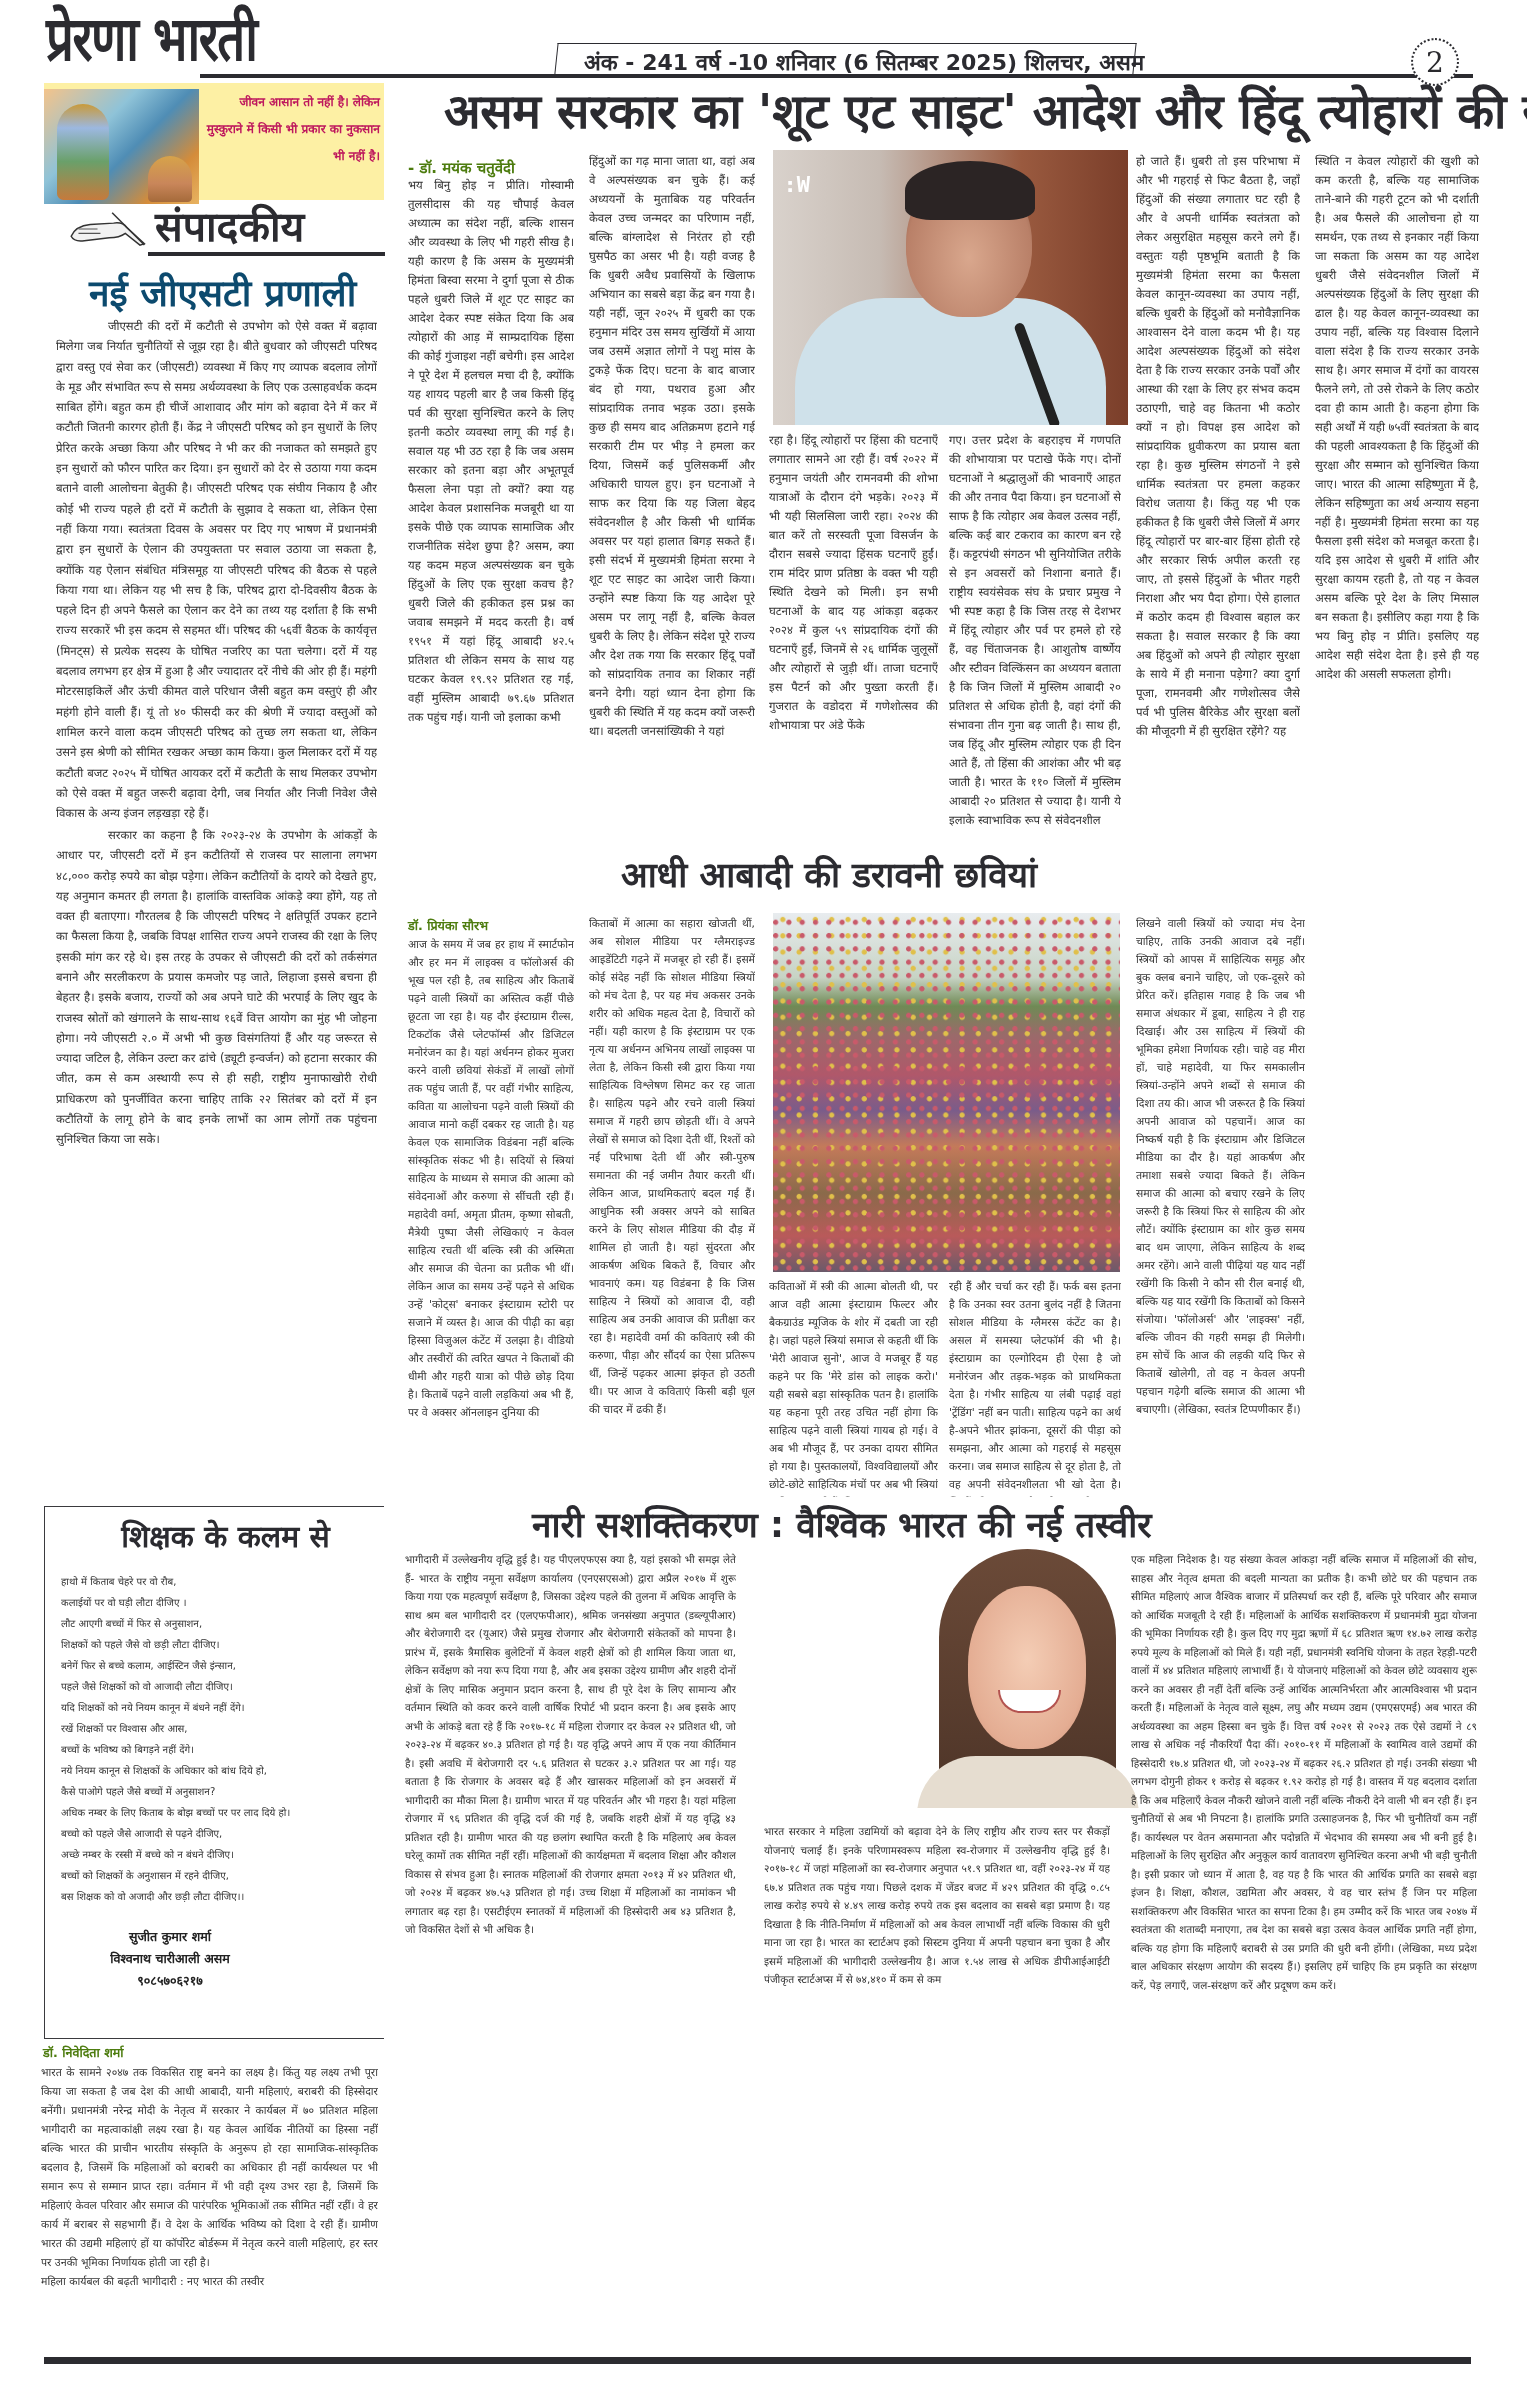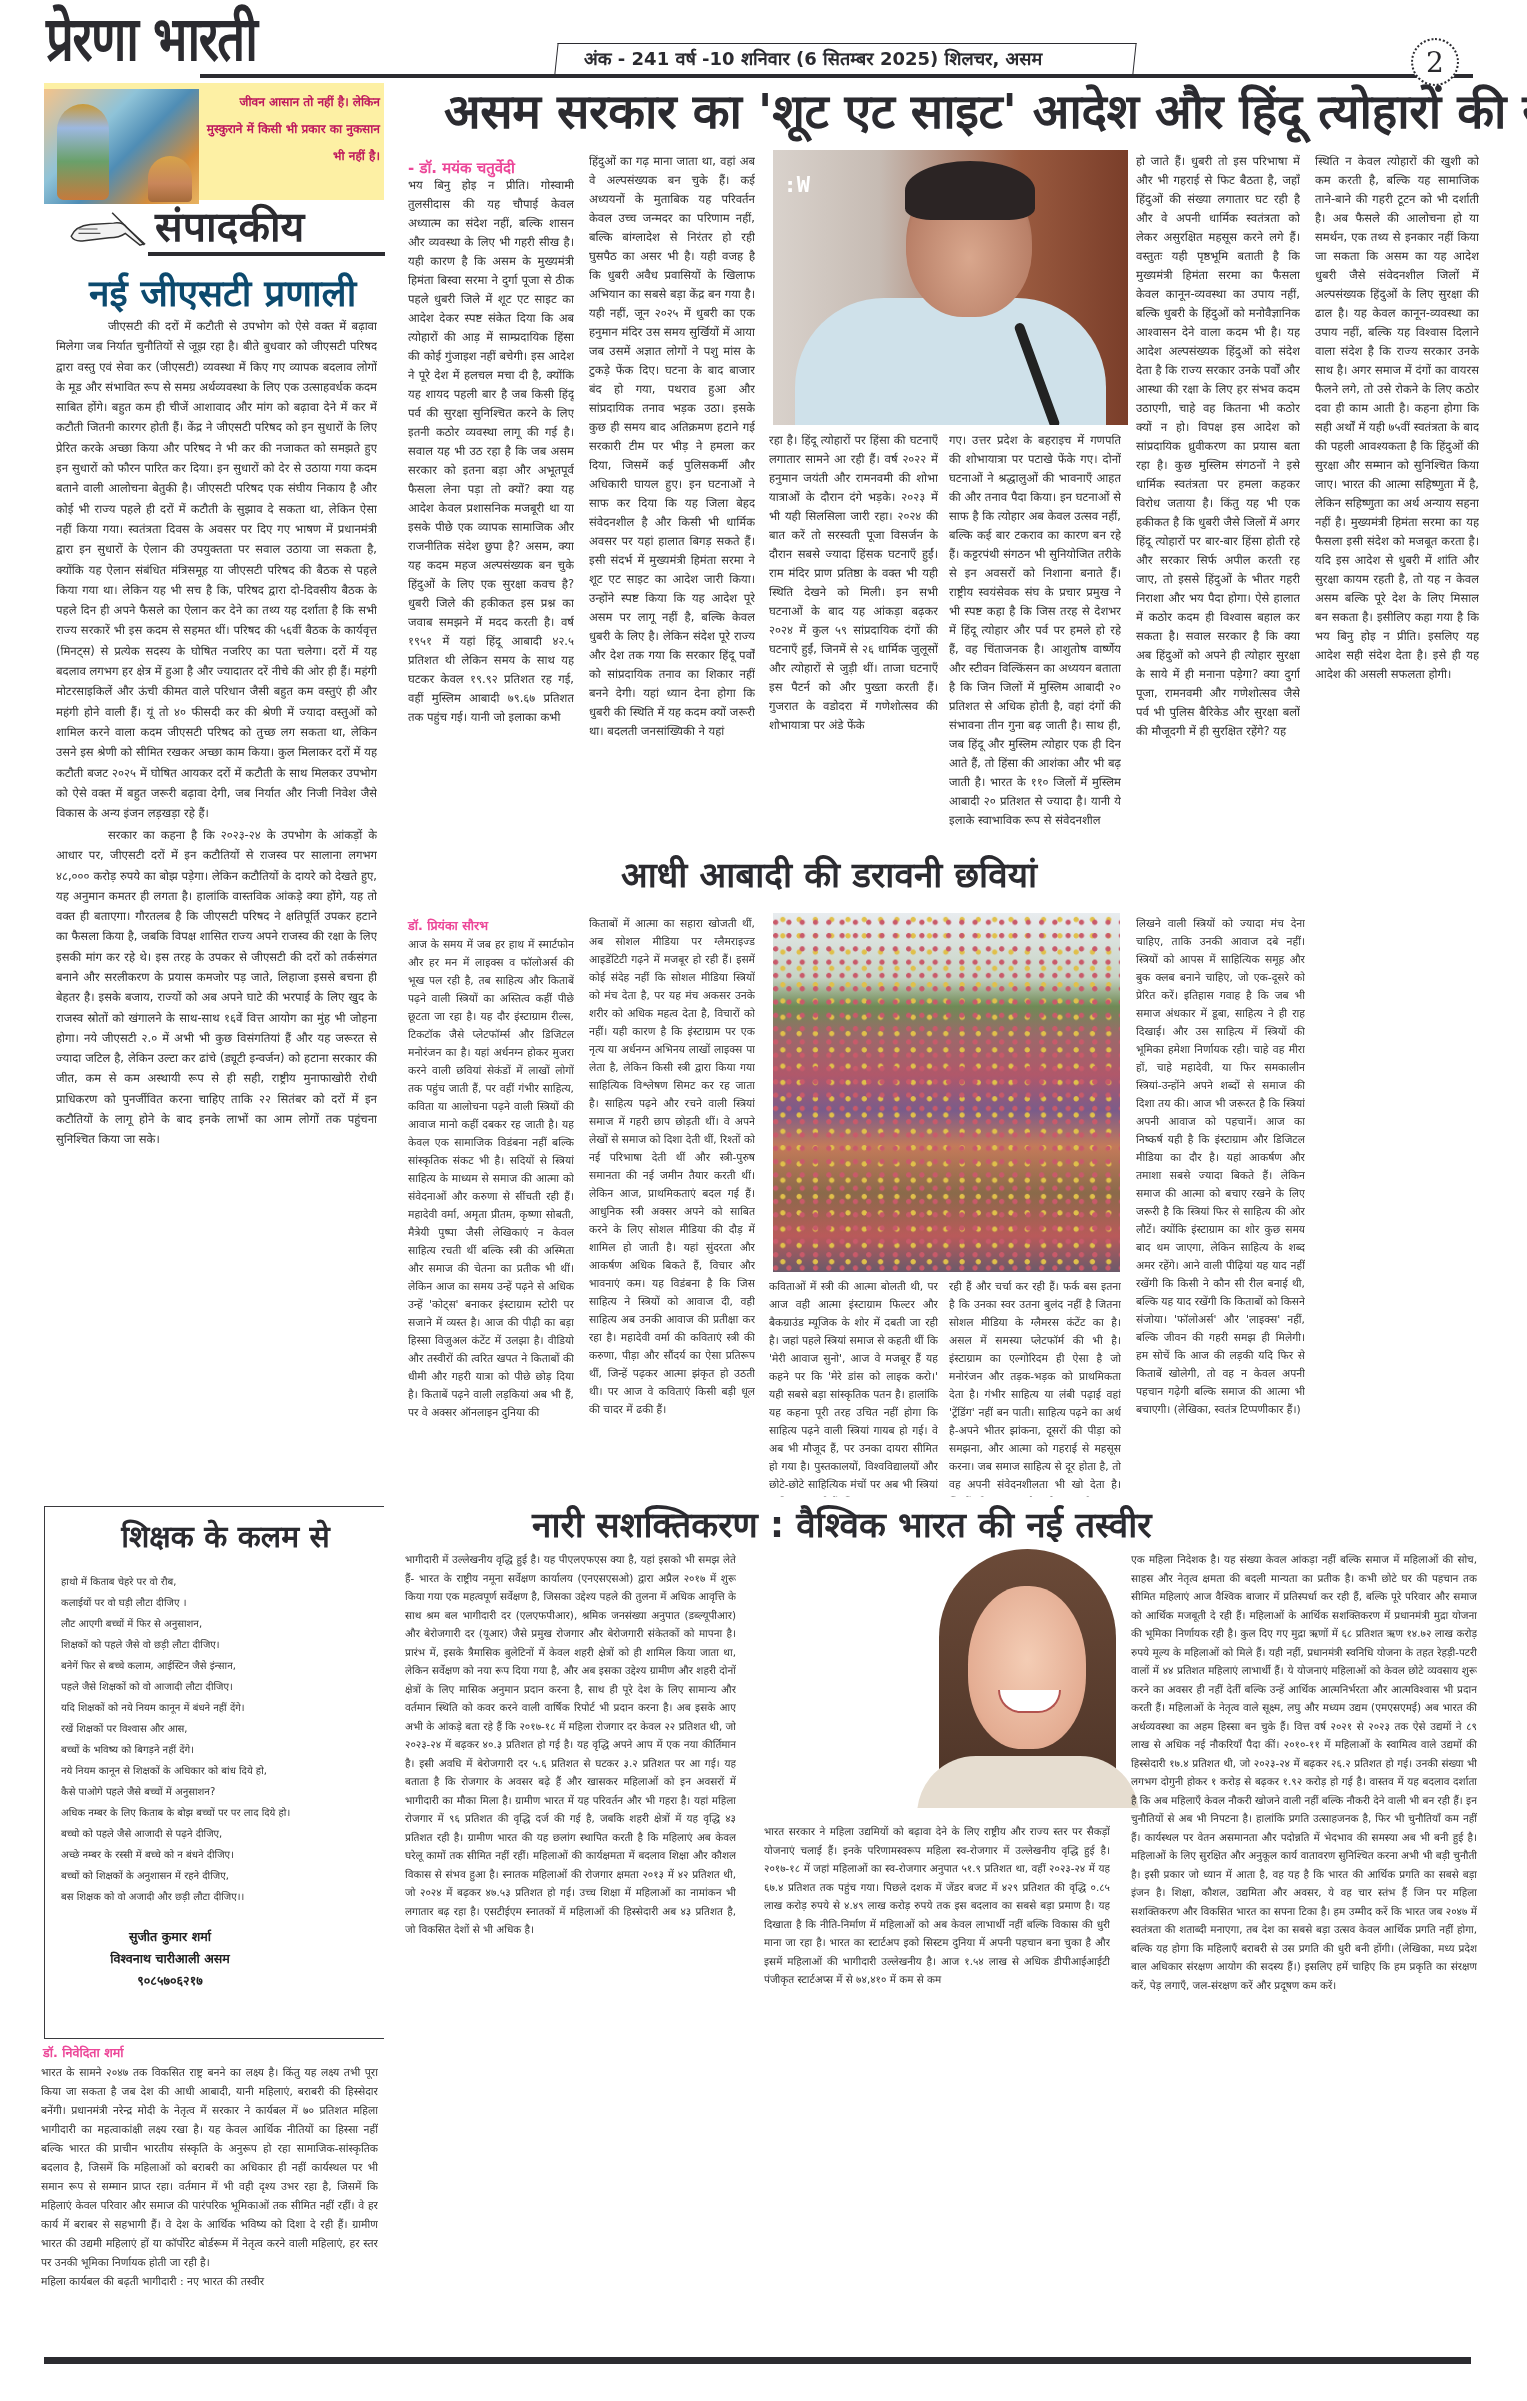--- a/index.html
+++ b/index.html
@@ -4,21 +4,21 @@
 <style>
   html, body { margin:0; padding:0; background:#ffffff; }
   body { width:1528px; height:2401px; position:relative; overflow:hidden;
          font-family:"DejaVu Sans", "Liberation Sans", sans-serif; color:#2a2a2e; }
   .abs { position:absolute; }
   .masthead-title { left:46px; top:9px; font-family:"DejaVu Serif", serif; font-weight:bold;
          font-size:49px; letter-spacing:-1.5px; color:#2b2b30; line-height:1; transform:scaleY(1.25); transform-origin:top left; }
   .masthead-rule { left:200px; top:74px; width:1273px; height:4.4px; background:#2b2b30; }
   .issue-box { left:556px; top:43px; width:577px; height:30px; border:1.5px solid #2b2b30; border-bottom:none;
          transform:skewX(-6deg); background:#fff; }
-  .issue-text { left:584px; top:46px; font-size:18px; font-weight:bold; color:#2b2b30; white-space:nowrap; }
+  .issue-text { left:584px; top:46px; font-size:22px; font-weight:bold; color:#2b2b30; white-space:nowrap; }
   .page-badge { left:1411px; top:38px; width:44px; height:44px; border-radius:50%; border:2.2px dotted #2b2b30;
          display:flex; align-items:center; justify-content:center; font-size:28px; font-family:"DejaVu Serif", serif; background:#fff; }
   .quote-box { left:44px; top:83px; width:340px; height:117px; background:#fdf0a4; }
   .quote-img { left:44px; top:89px; width:155px; height:115px;
          background:linear-gradient(135deg,#f4c38a 0%,#8fc3d8 35%,#4f8db5 55%,#d48c3a 80%,#e8b361 100%); }
   .quote-img .figure1 { position:absolute; left:13.3px; top:15px; width:52px; height:96px; border-radius:30px 30px 7.4px 7.4px;
          background:linear-gradient(180deg,#c99a3a 0%,#9cb8e0 25%,#6aa06a 60%,#c67a3c 100%); }
   .quote-img .figure2 { position:absolute; left:104px; top:67px; width:44px; height:46px; border-radius:22px 22px 4.4px 4.4px;
          background:linear-gradient(180deg,#d7a34a 0%,#c9865a 60%,#a56a3a 100%); }
   .quote-text { left:206px; top:89px; width:174px; font-size:12px; font-weight:bold; line-height:27px; text-align:right; color:#be185d; }
@@ -30,21 +30,21 @@
   .col-text p { margin:0 0 1.5px 0; }
   .col-text p.indent { text-indent:52px; }
   .ed-body { left:56px; top:316px; width:321px; height:1020px; overflow:hidden; font-size:11.5px; line-height:20.3px; }
   .teacher-box { left:44px; top:1506px; width:339px; height:531px; border:1.5px solid #3a3a3e; border-right:none; }
   .teacher-title { left:56px; top:1522px; width:339px; text-align:center; font-size:30px; font-weight:bold; color:#2b2b30; }
   .poem { left:61px; top:1571px; width:318px; font-size:10px; line-height:21px; color:#333; }
   .poem div { white-space:nowrap; }
   .poet { left:74px; top:1926px; width:192px; font-size:12.6px; font-weight:bold; line-height:22px; text-align:center; color:#222; }
   .h1 { font-weight:bold; color:#2b2b30; white-space:nowrap; line-height:1; }
   .art1-headline { left:444px; top:87px; font-size:48px; letter-spacing:-0.4px; }
-  .byline { font-weight:bold; font-size:15px; color:#ec4899; white-space:nowrap; }
+  .byline { font-weight:bold; font-size:15px; color:#4d7c0f; white-space:nowrap; }
   .photo-cm { left:773px; top:150px; width:355px; height:275px;
          background:linear-gradient(90deg,#d9d2cc 0%,#c6bbb3 30%,#9a5a3f 70%,#7a3e2a 100%); overflow:hidden; }
   .photo-cm .face { position:absolute; left:133px; top:18.5px; width:126px; height:148px; border-radius:50% 50% 45% 45%;
          background:radial-gradient(ellipse at 50% 60%,#d9a78d 0%,#b98068 70%,#6e4433 100%); }
   .photo-cm .hair { position:absolute; left:132px; top:11px; width:130px; height:59px; border-radius:50% 50% 20% 20%; background:#2b2424; }
   .photo-cm .shirt { position:absolute; left:22px; top:148px; width:311px; height:148px; border-radius:89px 89px 0 0; background:#cfe1ea; }
   .photo-cm .mic { position:absolute; left:259px; top:170px; width:10.4px; height:111px; background:#222; transform:rotate(-20deg); border-radius:5.2px; }
   .photo-cm .logo { position:absolute; left:10.4px; top:22px; color:#fff; font-weight:bold; font-size:22px; font-family:"DejaVu Sans Mono", monospace; }
   .art2-headline { left:621px; top:858px; font-size:35px;text-align:center; }
   .photo-crowd { left:773px; top:913px; width:347px; height:359px;

